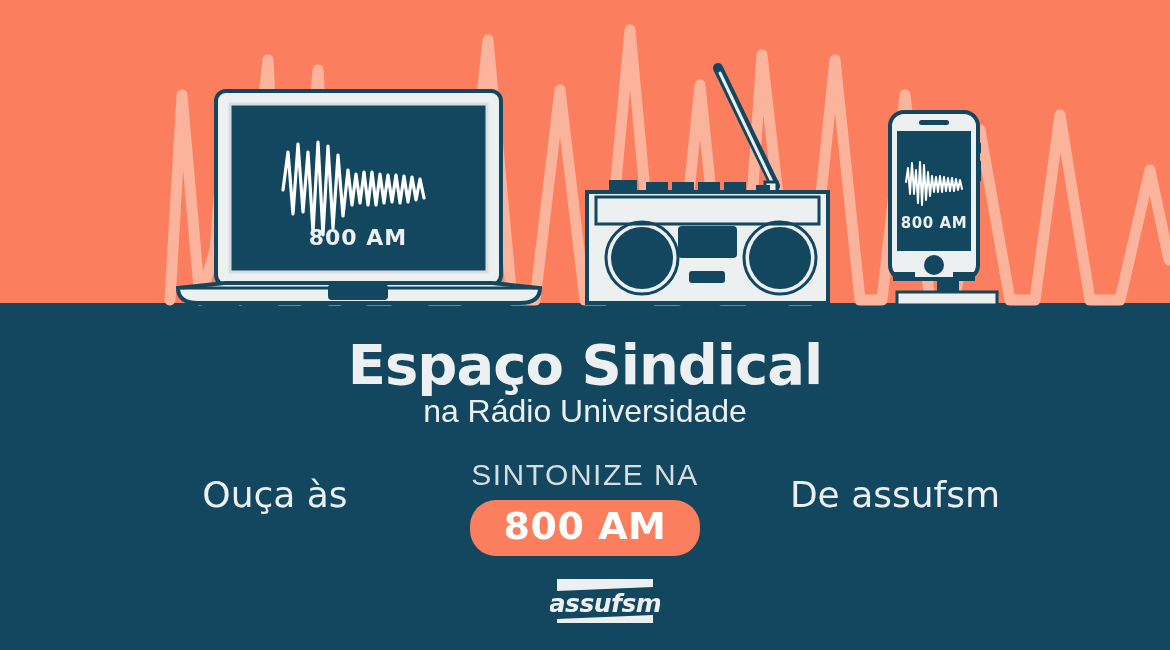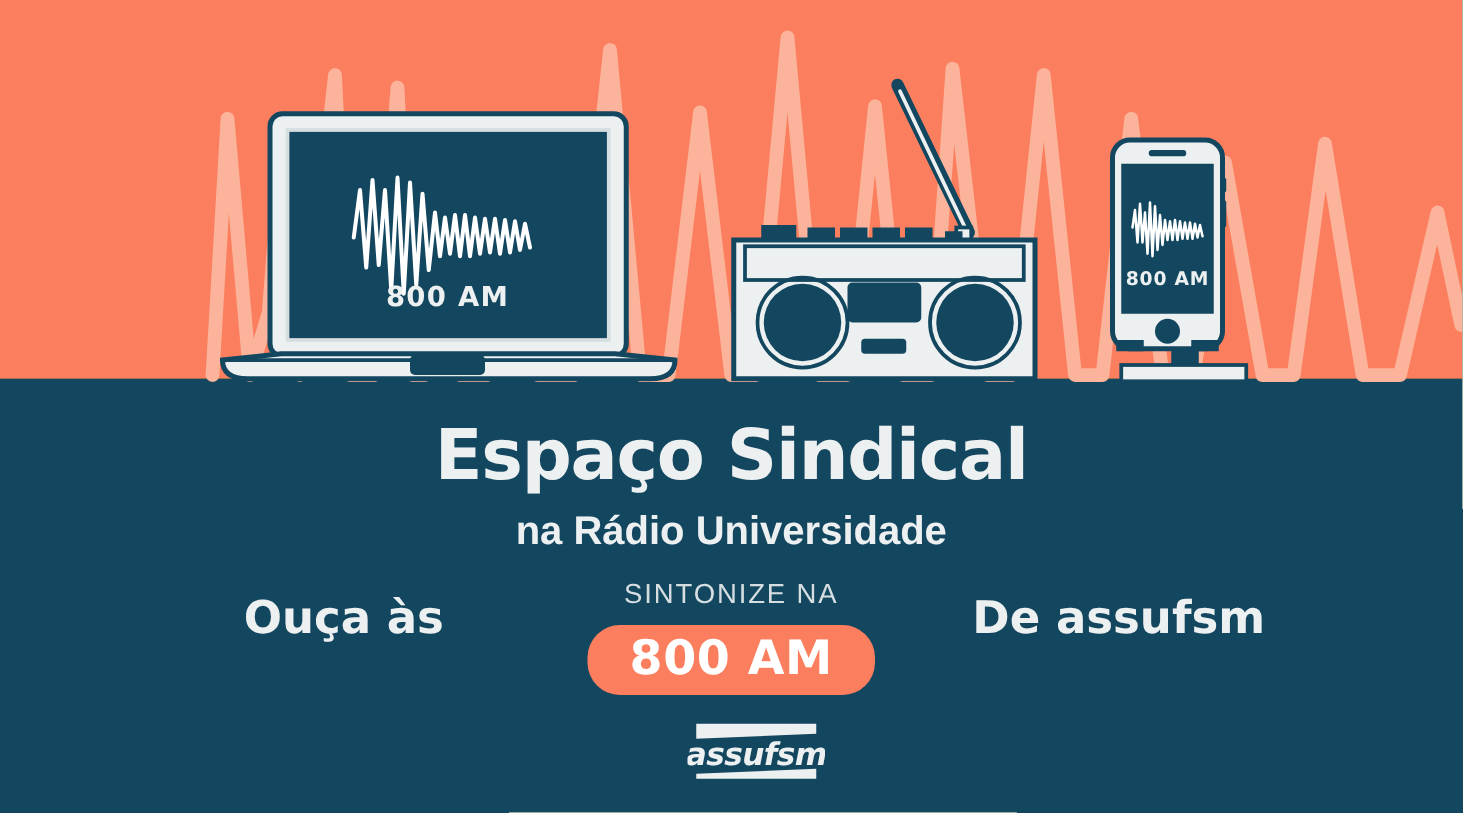--- a/index.html
+++ b/index.html
@@ -47,53 +47,53 @@
     position:absolute; left:0; top:27px; width:1170px;
     text-align:center;
     font-family:"DejaVu Sans", sans-serif;
     font-weight:bold;
     font-size:56px;
     line-height:70px;
     letter-spacing:-1px;
     color:#EDF0F1;
   }
   .subtitle{
-    position:absolute; left:0; top:103px; width:1170px;
+    position:absolute; left:0; top:90px; width:1170px;
     text-align:center;
     font-family:"Liberation Sans", sans-serif;
-    font-weight:bold;
+    font-weight:normal;
     font-size:32px;
     line-height:36px;
     color:#EDF0F1;
   }
 
   
   .col{
     position:absolute;
     text-align:center;
     color:#EDF0F1;
   }
   .col-left{ left:110px; top:168px; width:330px; }
   .col-right{ left:730px; top:168px; width:330px; }
 
   .col-line{
     font-family:"DejaVu Sans", sans-serif;
-    font-weight:bold;
+    font-weight:normal;
     font-size:36px;
     line-height:47px;
     white-space:nowrap;
   }
 
   .center-block{
     position:absolute; left:435px; top:155px; width:300px; text-align:center;
   }
   .sintonize{
     font-family:"Liberation Sans", sans-serif;
     font-weight:normal;
-    font-size:22px;
+    font-size:30px;
     line-height:34px;
     letter-spacing:1.5px;
     color:#D6DEE2;
   }
   .pill{
     display:inline-block;
     margin-top:8px;
     background:#FB7F5E;
     border-radius:26px;
     padding:5px 34px 9px 34px;

